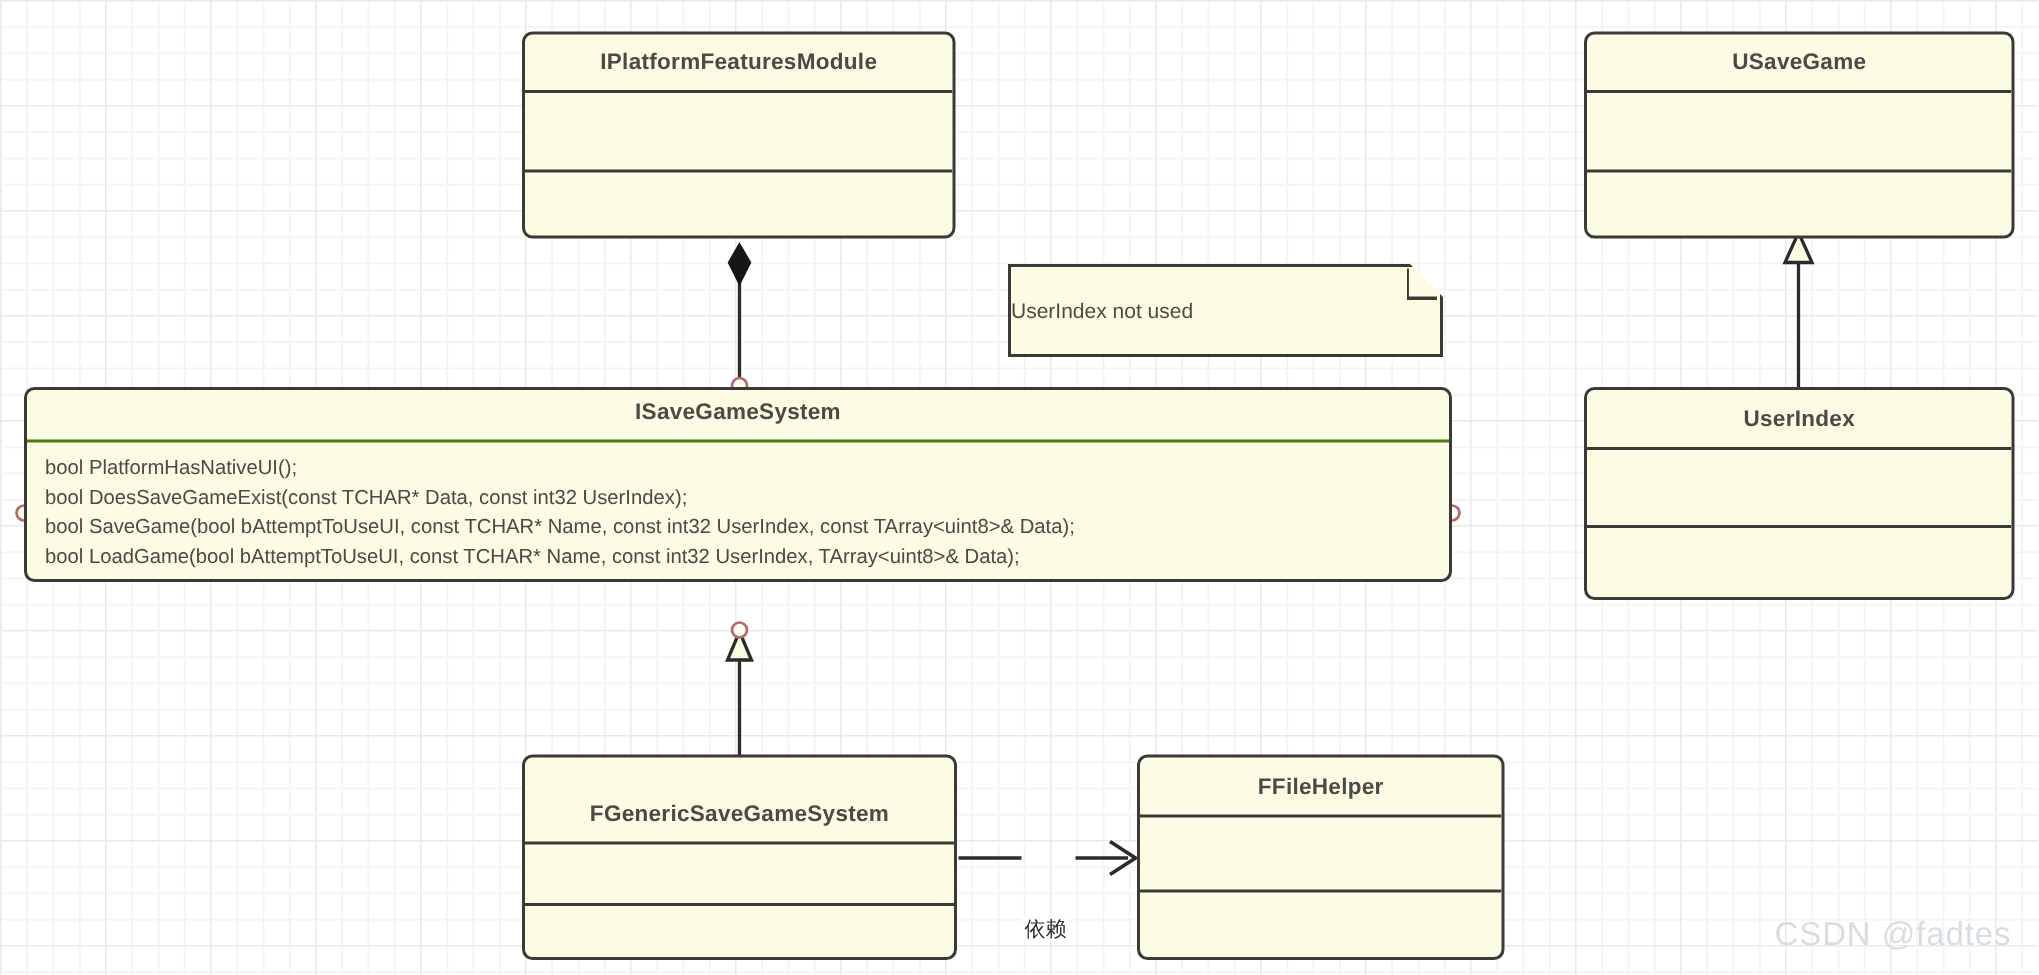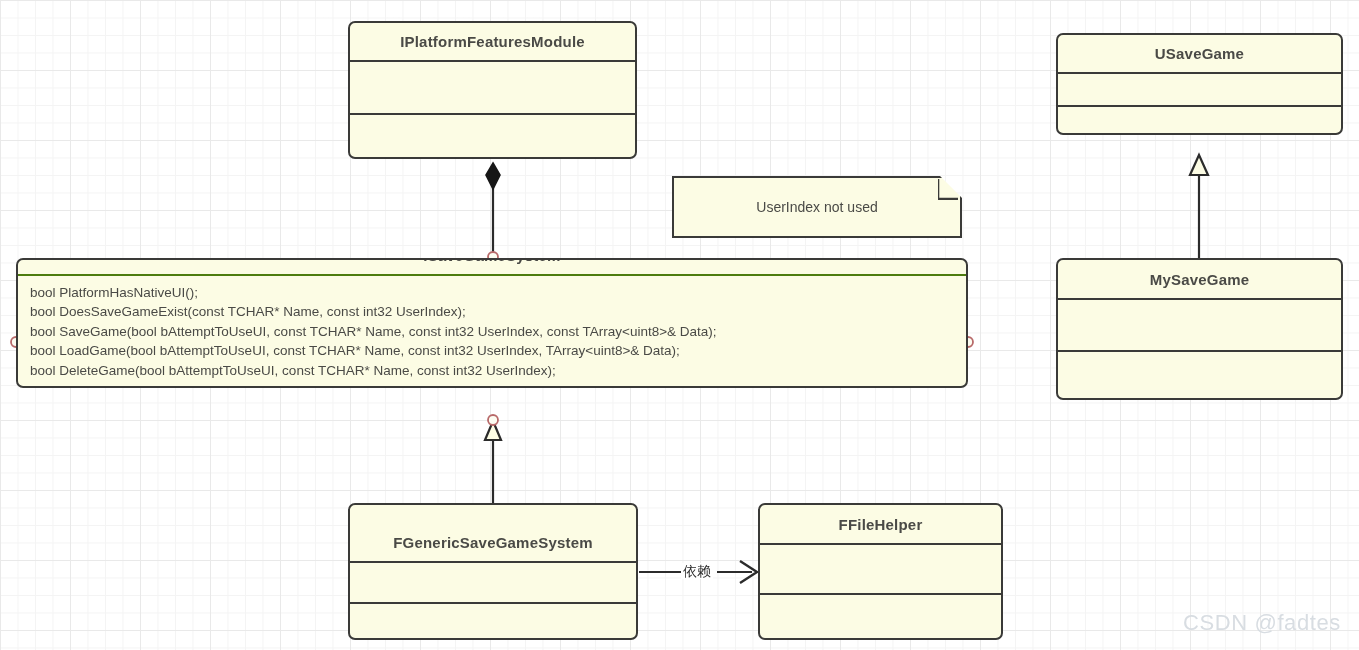--- a/index.html
+++ b/index.html
@@ -67,21 +67,21 @@
 
   
   .uml-note {
     position: absolute;
     box-sizing: border-box;
     background: #fcfce4;
     color: #4a4a46;
     font-size: 14px;
     display: flex;
     align-items: center;
-    justify-content: center;
+    justify-content: flex-start;
     border: 2px solid #3a3a38;
     
     clip-path: polygon(0 0, calc(100% - 22px) 0, 100% 22px, 100% 100%, 0 100%);
   }
   .note-fold {
     position: absolute;
     top: 0;
     right: 0;
     width: 22px;
     height: 22px;
@@ -126,20 +126,21 @@
     stroke-width: 1.8;
   }
   .conn-label {
     position: absolute;
     color: #2b2b2b;
     font-size: 14px;
     background: #ffffff;
     padding: 0 2px;
     line-height: 16px;
     white-space: nowrap;
+    margin-top: 48px;
   }
 
   
   .watermark {
     position: absolute;
     color: #d8dde2;
     font-size: 22px;
     letter-spacing: 0.6px;
     white-space: nowrap;
   }
@@ -169,46 +170,45 @@
     <circle class="port-circle" cx="16" cy="342" r="5"></circle>
     <circle class="port-circle" cx="968" cy="342" r="5"></circle>
   </svg>
 
   <div class="uml-class" style="left:348px; top:21px; width:289px; height:138px;">
     <div class="uml-title" style="height:37px;">IPlatformFeaturesModule</div>
     <div class="uml-compartment" style="height:53px;"></div>
     <div class="uml-compartment" style="height:44px;"></div>
   </div>
 
-  <div class="uml-class" style="left:1056px; top:33px; width:287px; height:102px;">
+  <div class="uml-class" style="left:1056px; top:21px; width:287px; height:138px;">
     <div class="uml-title" style="height:37px;">USaveGame</div>
     <div class="uml-compartment" style="height:53px;"></div>
     <div class="uml-compartment" style="height:44px;"></div>
   </div>
 
   <div class="uml-note" style="left:672px; top:176px; width:290px; height:62px;">
     <span>UserIndex not used</span>
     <svg class="note-fold" viewBox="0 0 22 22">
       <polyline points="0,1 0,21 20,21" fill="none" stroke="#3a3a38" stroke-width="2.6"></polyline>
     </svg>
   </div>
 
   <div class="uml-class" style="left:16px; top:258px; width:952px; height:130px;">
     <div class="uml-title" style="height:37px;">ISaveGameSystem</div>
     <div class="uml-methods">
       <div>bool PlatformHasNativeUI();</div>
-      <div>bool DoesSaveGameExist(const TCHAR* Name, const int32 UserIndex);</div>
+      <div>bool DoesSaveGameExist(const TCHAR* Data, const int32 UserIndex);</div>
       <div>bool SaveGame(bool bAttemptToUseUI, const TCHAR* Name, const int32 UserIndex, const TArray&lt;uint8&gt;&amp; Data);</div>
       <div>bool LoadGame(bool bAttemptToUseUI, const TCHAR* Name, const int32 UserIndex, TArray&lt;uint8&gt;&amp; Data);</div>
-      <div>bool DeleteGame(bool bAttemptToUseUI, const TCHAR* Name, const int32 UserIndex);</div>
     </div>
   </div>
 
   <div class="uml-class" style="left:1056px; top:258px; width:287px; height:142px;">
-    <div class="uml-title" style="height:38px;">MySaveGame</div>
+    <div class="uml-title" style="height:38px;">UserIndex</div>
     <div class="uml-compartment" style="height:52px;"></div>
     <div class="uml-compartment" style="height:48px;"></div>
   </div>
 
   <div class="uml-class" style="left:348px; top:503px; width:290px; height:137px;">
     <div class="uml-title" style="height:38px;margin-top:18px;">FGenericSaveGameSystem</div>
     <div class="uml-compartment" style="height:50px;"></div>
     <div class="uml-compartment" style="height:45px;"></div>
   </div>
 

